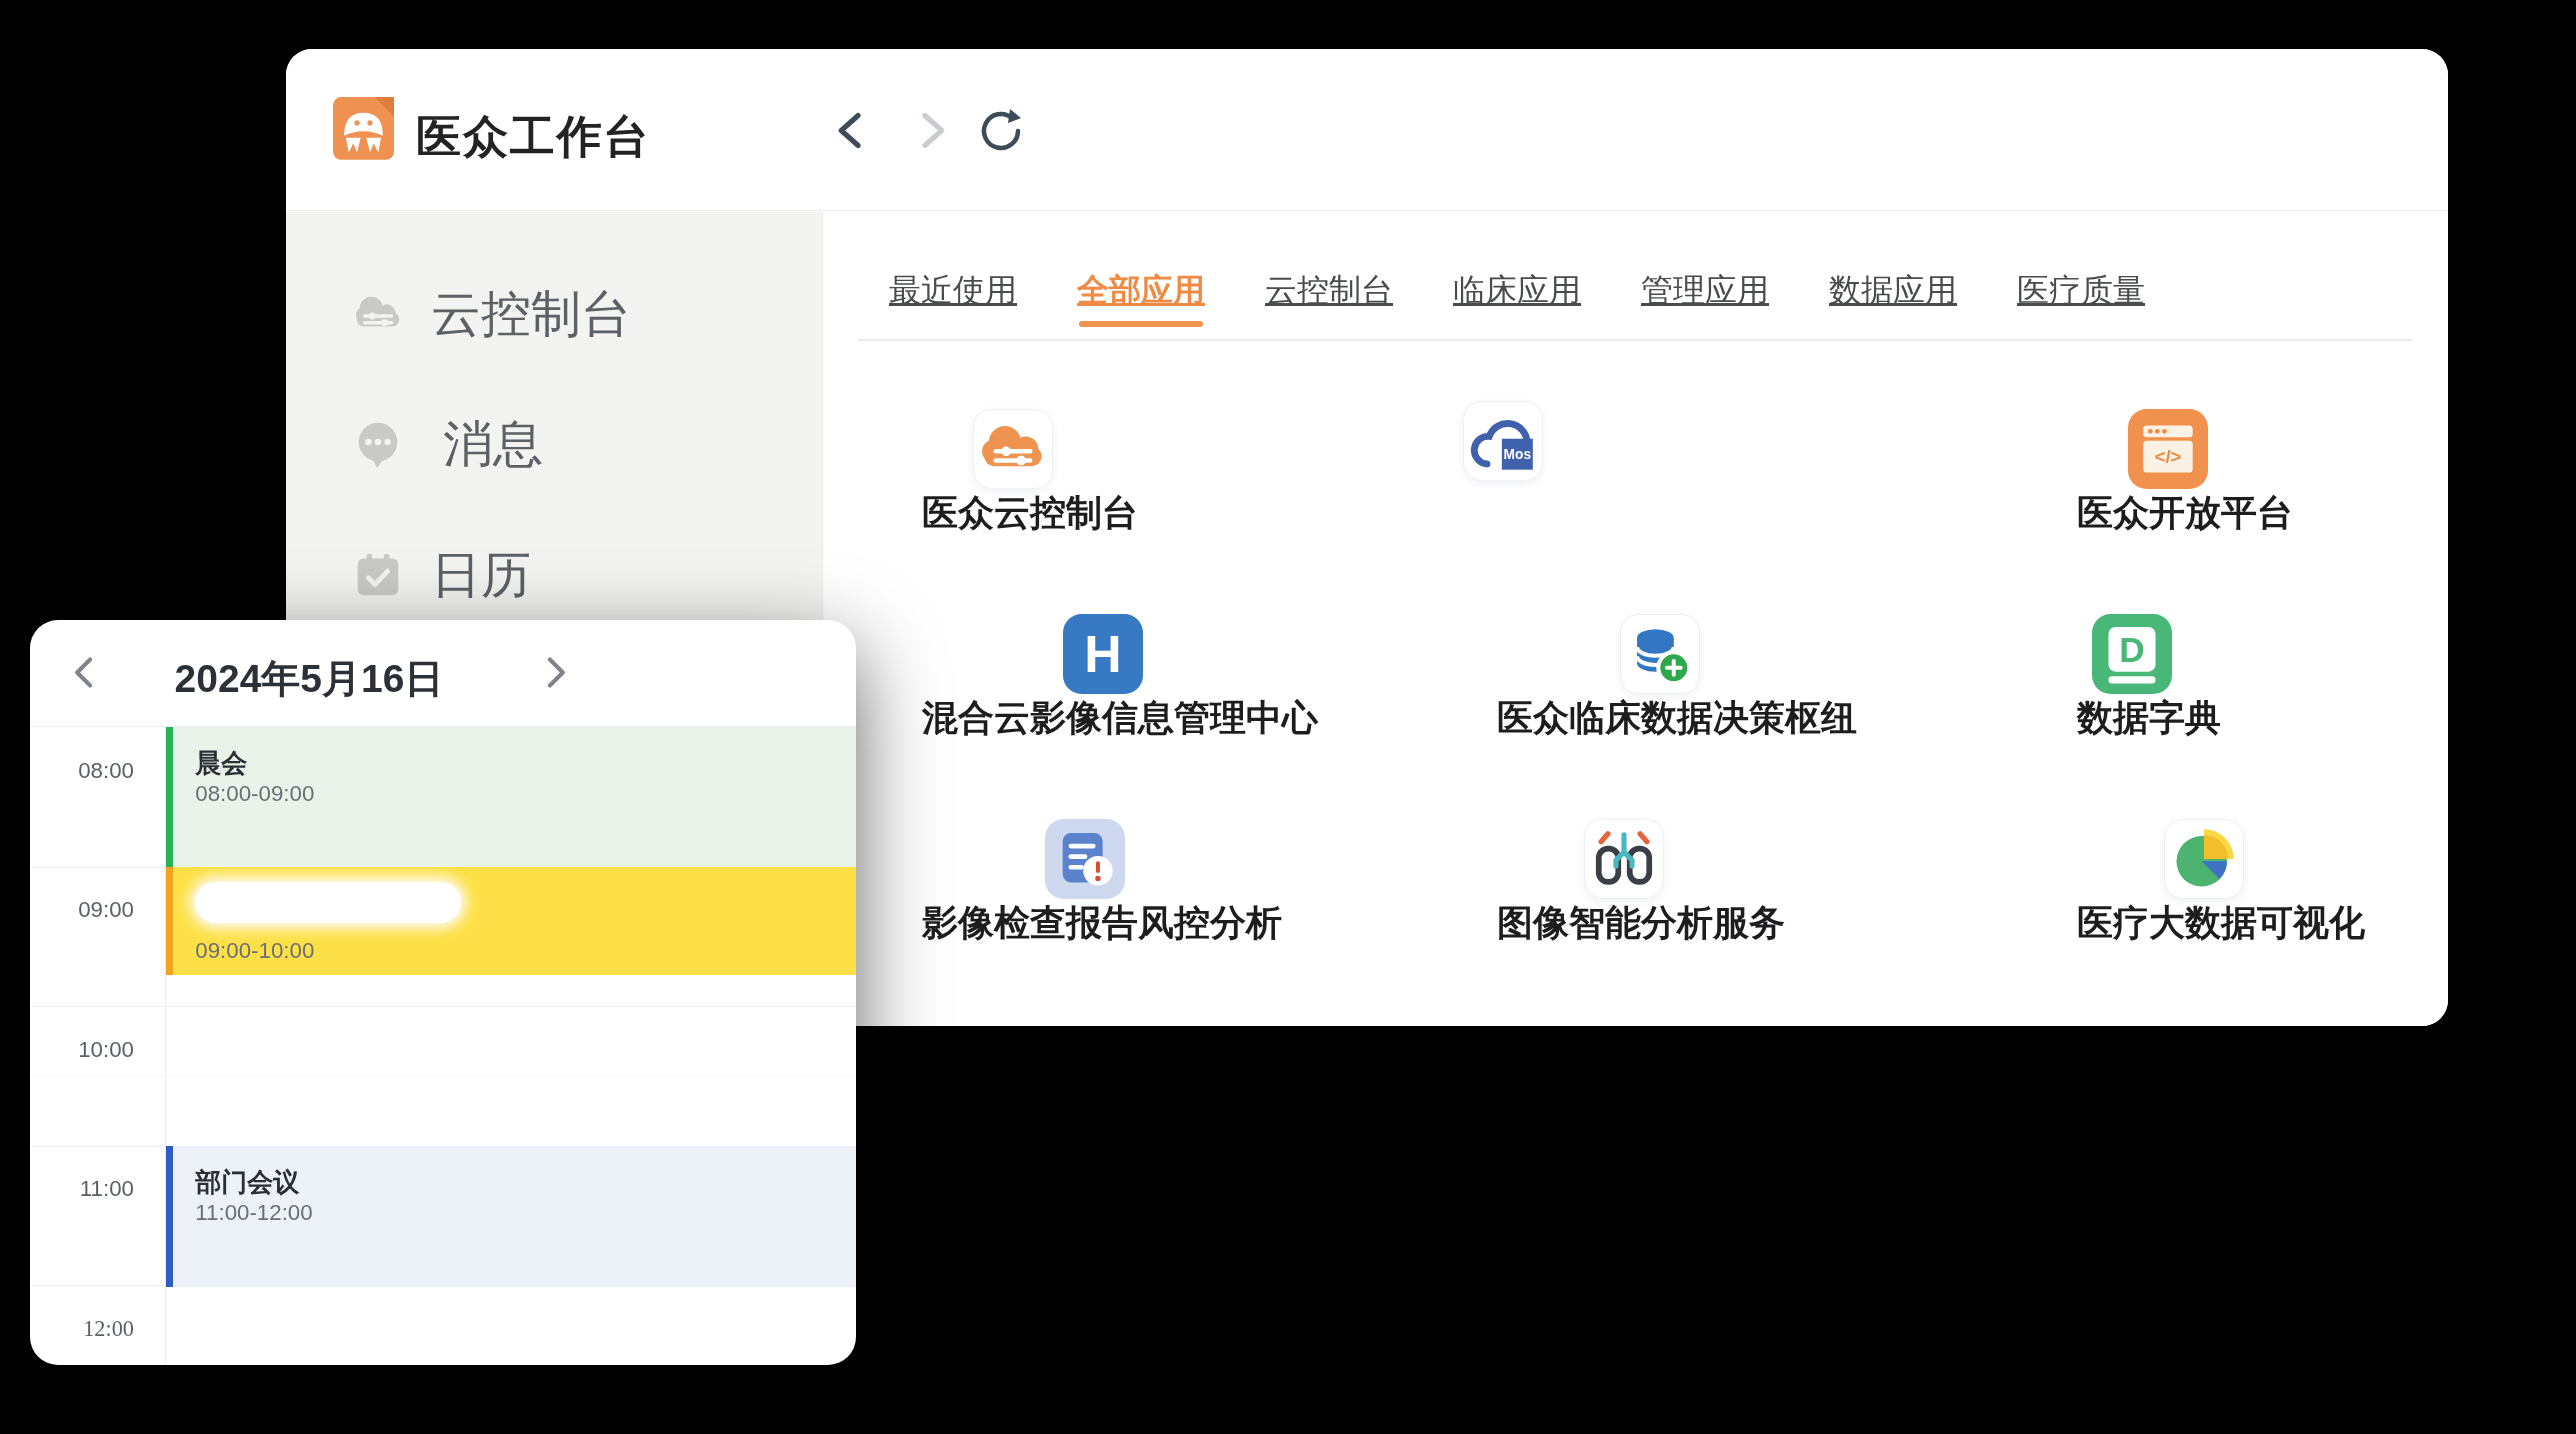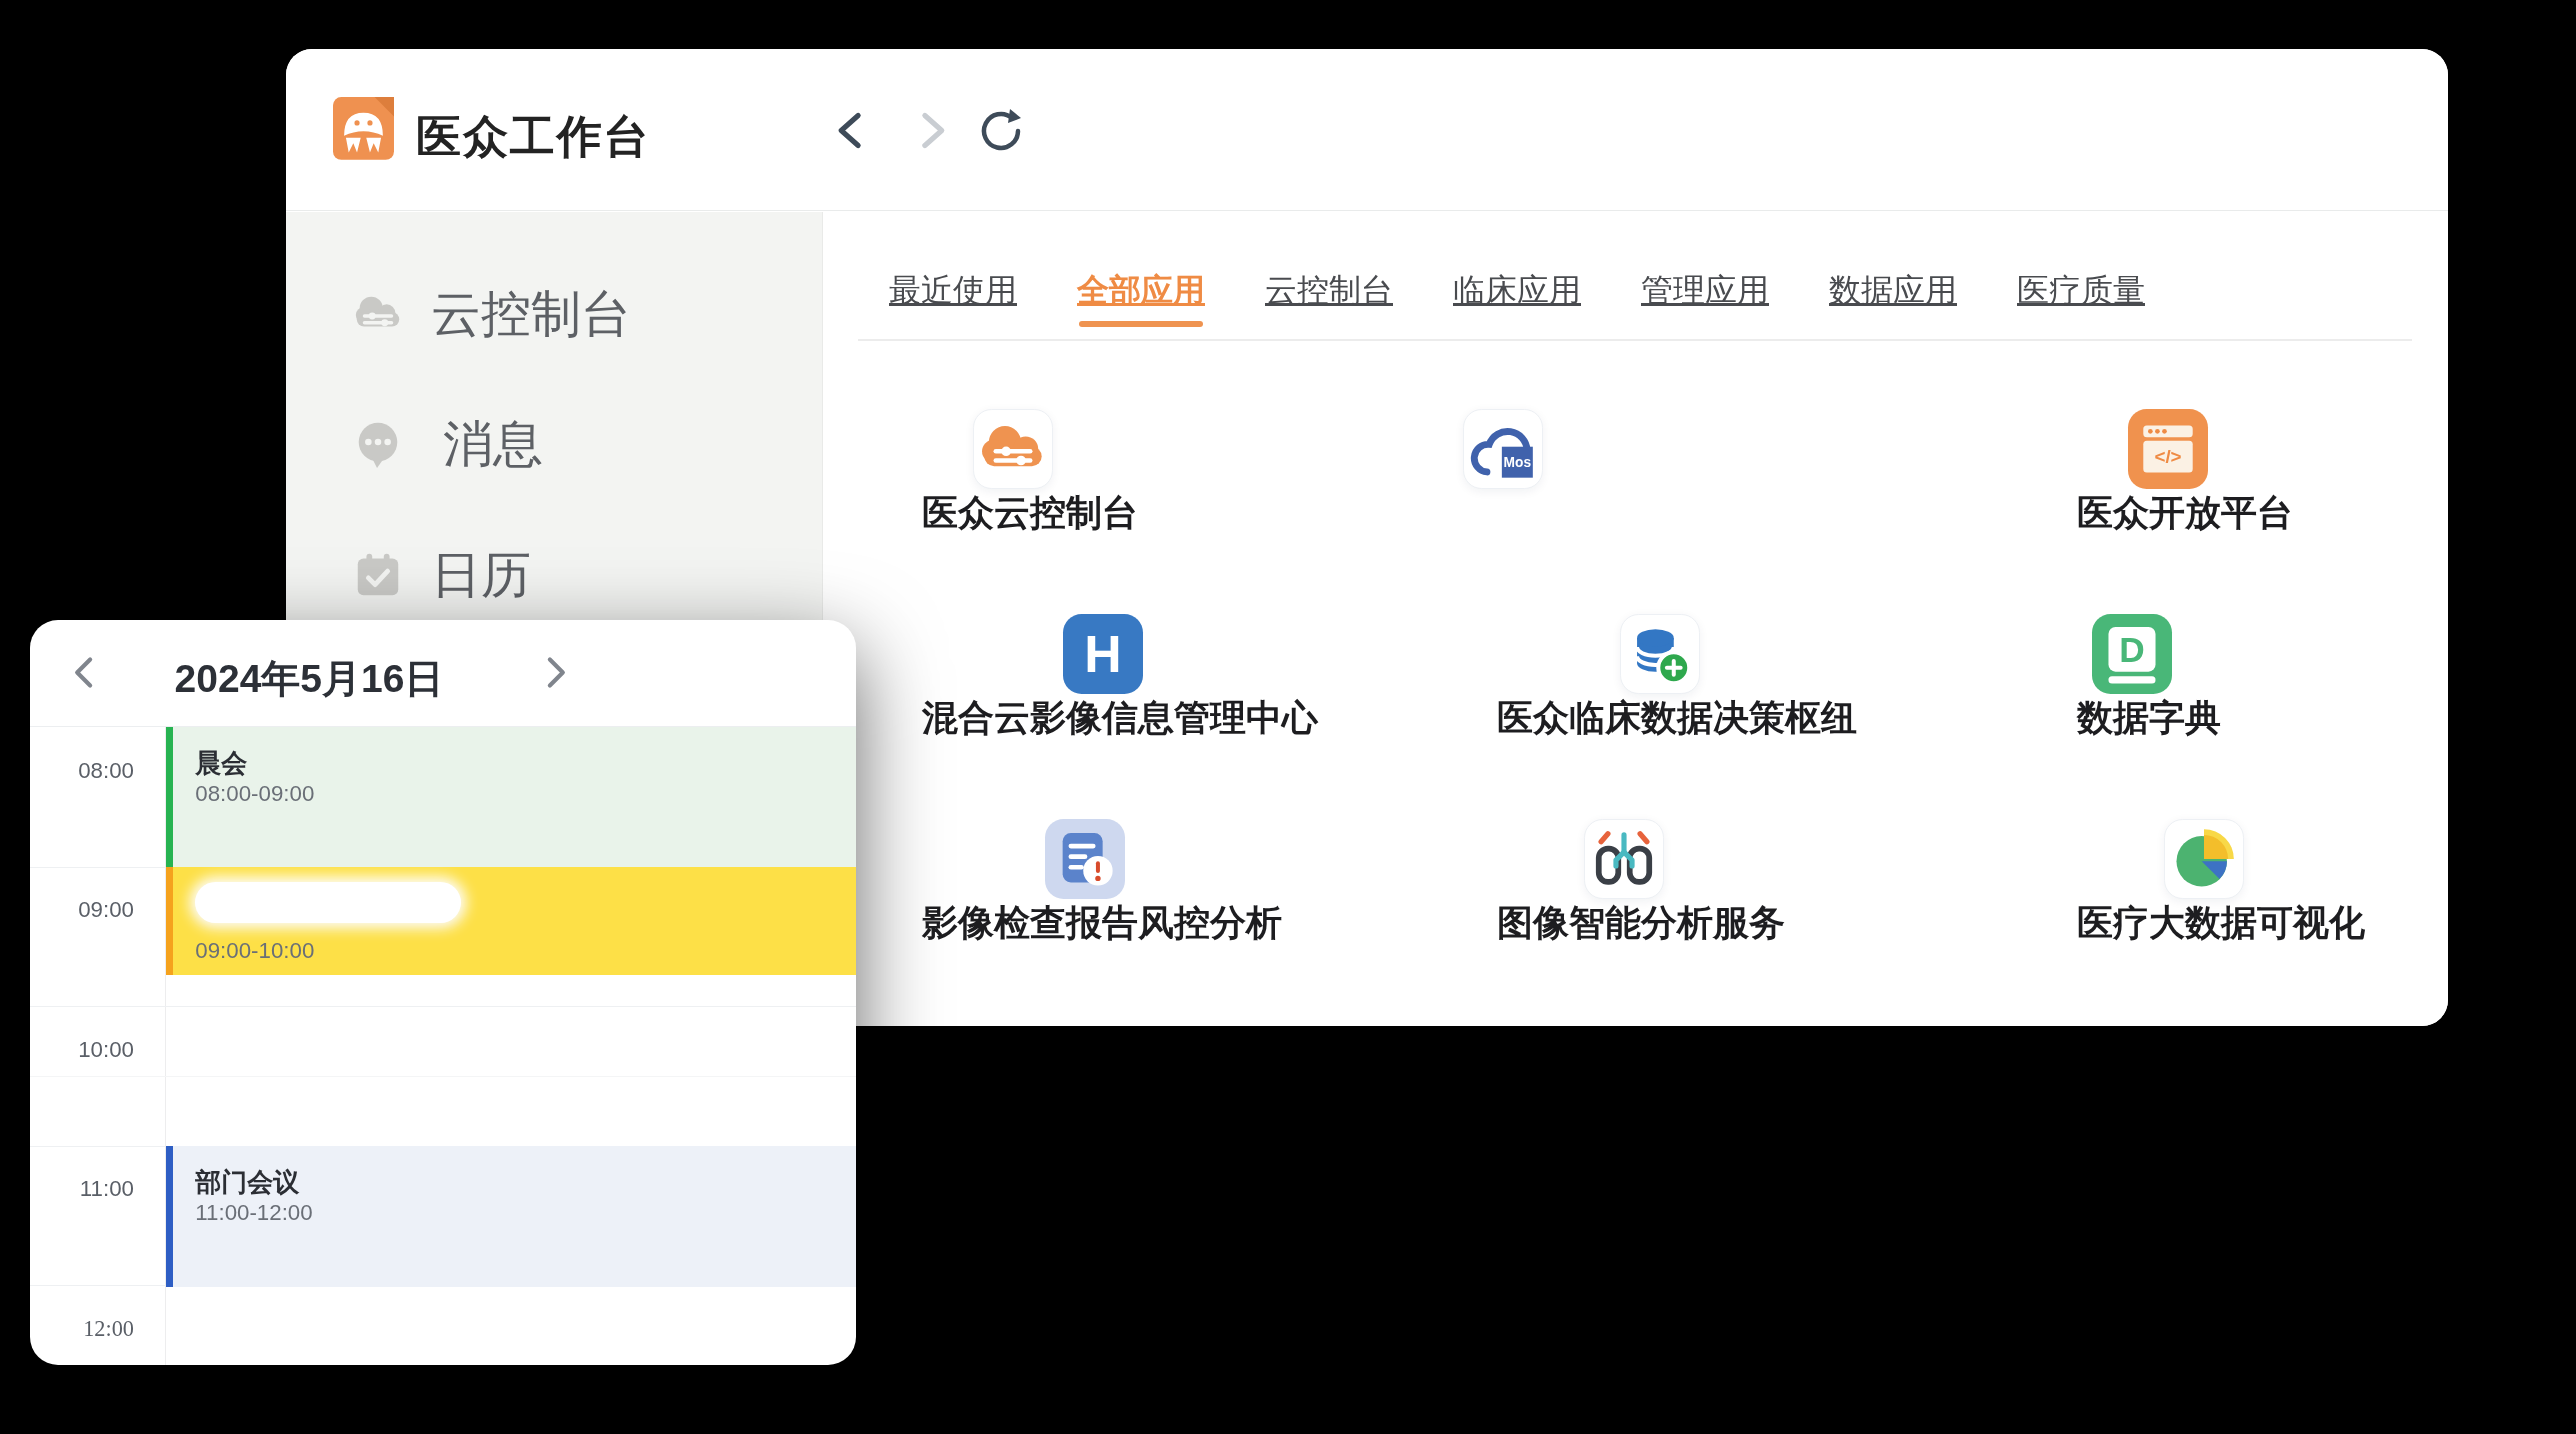--- a/index.html
+++ b/index.html
@@ -176,21 +176,21 @@
             </g>
             <line x1="19" y1="36" x2="49" y2="36" stroke="#fff" stroke-width="4" stroke-linecap="round"></line>
             <circle cx="28" cy="36" r="4.2" fill="#fff"></circle>
             <line x1="19" y1="44" x2="49" y2="44" stroke="#fff" stroke-width="4" stroke-linecap="round"></line>
             <circle cx="41" cy="44" r="4.2" fill="#fff"></circle>
           </svg>
         </div>
         <div class="app-label">医众云控制台</div>
       </div>
 
-      <div class="app" style="left:639px;top:197px;">
+      <div class="app" style="left:639px;top:189px;">
         <div class="tile white">
           <svg viewBox="0 0 68 68">
             <path d="M20 54 A12 12 0 1 1 22 30 A17 17 0 0 1 55 35" fill="none" stroke="#4062AC" stroke-width="6" stroke-linecap="round"></path>
             <rect x="33" y="32" width="27" height="27" fill="#4062AC"></rect>
             <text x="46.5" y="50" text-anchor="middle" font-size="12" font-weight="bold" fill="#ffffff">Mos</text>
           </svg>
         </div>
       </div>
 
       <div class="app" style="left:1219px;top:197px;">

